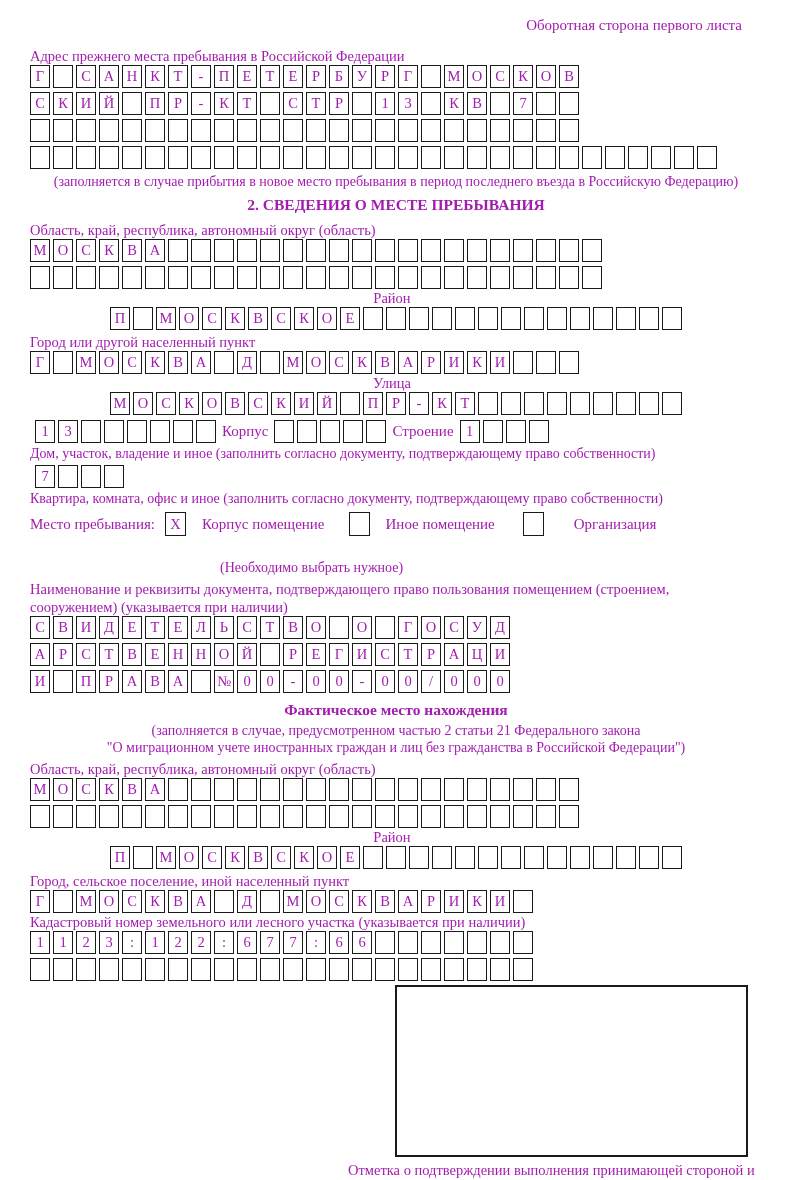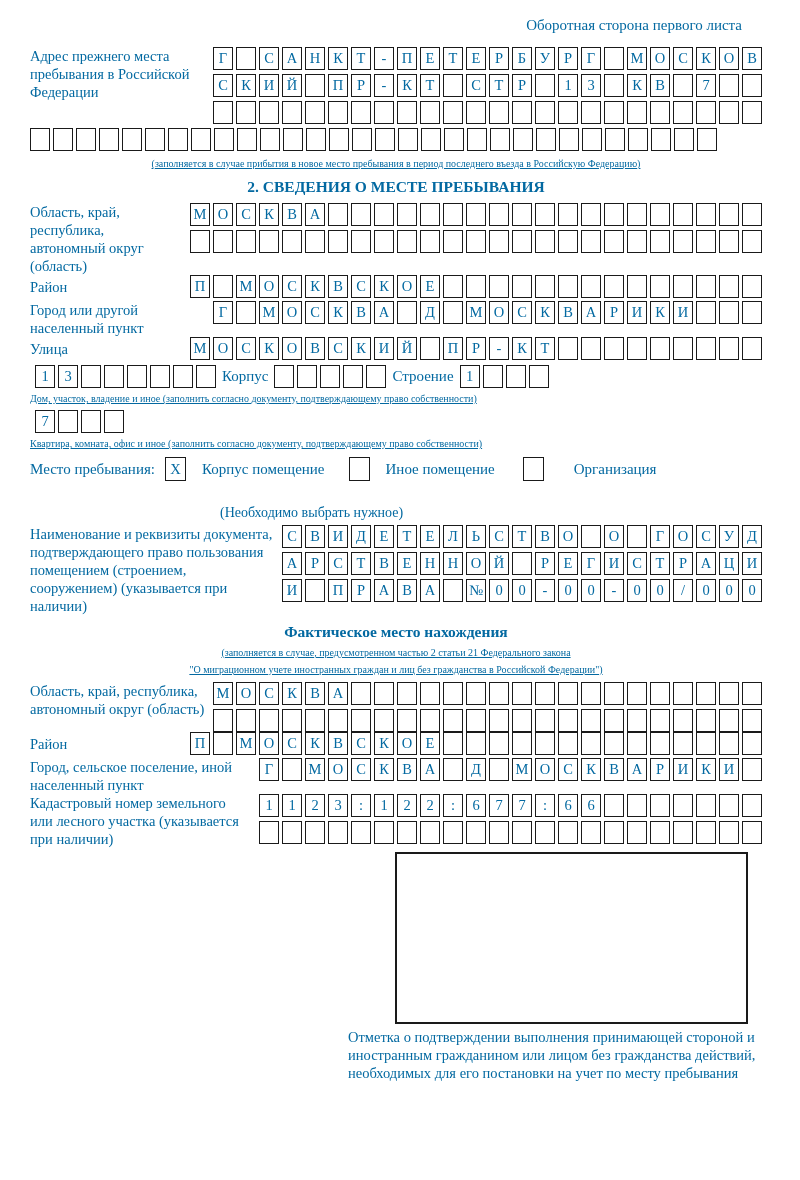--- a/index.html
+++ b/index.html
@@ -1,38 +1,38 @@
 <!DOCTYPE html>
 <html><head>
 <meta charset="utf-8">
 <style>
   html,body { margin:0; padding:0; background:#ffffff; }
   .page {
     width:800px; height:1180px; box-sizing:border-box;
     padding:16px 38px 0 30px;
     font-family:"Liberation Serif","DejaVu Serif",serif;
-    color:#0369a1; font-size:15px; overflow:hidden; background:#ffffff;
+    color:#a21caf; font-size:15px; overflow:hidden; background:#ffffff;
   }
   .hdr { text-align:right; padding-right:20px; font-size:15px; line-height:19px; }
 
-  .field { display:flex; align-items:flex-start; }
+  .field { display:flex; align-items:flex-start;flex-direction:column; }
   .field.vcenter { align-items:center; }
   .field .label { flex:1 1 auto; line-height:18px; padding-right:8px; font-size:14.5px; }
 
   .gridcol { display:flex; flex-direction:column; gap:4px; flex:0 0 auto; }
   .boxrow { display:flex; gap:3px; flex:0 0 auto; }
   .cell {
     flex:0 0 18px; width:18px; height:21px;
     border:1.7px solid #1a1a1a;
     text-align:center; line-height:21px; font-size:14.5px;
     overflow:hidden;
   }
   .fullrow { margin-top:4px; }
 
-  .note { font-size:10px; line-height:17px;text-decoration:underline; }
+  .note { font-size:14px; line-height:17px; }
   .center { text-align:center; }
   .sec-title { text-align:center; font-weight:bold; font-size:15.5px; line-height:20px; }
 
   .houserow { display:flex; align-items:center; margin-left:5px; }
   .widebox {
     border:1.7px solid #1a1a1a; height:24px; line-height:24px;
     text-align:center; font-size:15px; flex:0 0 auto;
   }
   .w162 { width:158px; }
   .w192 { width:188px; }

